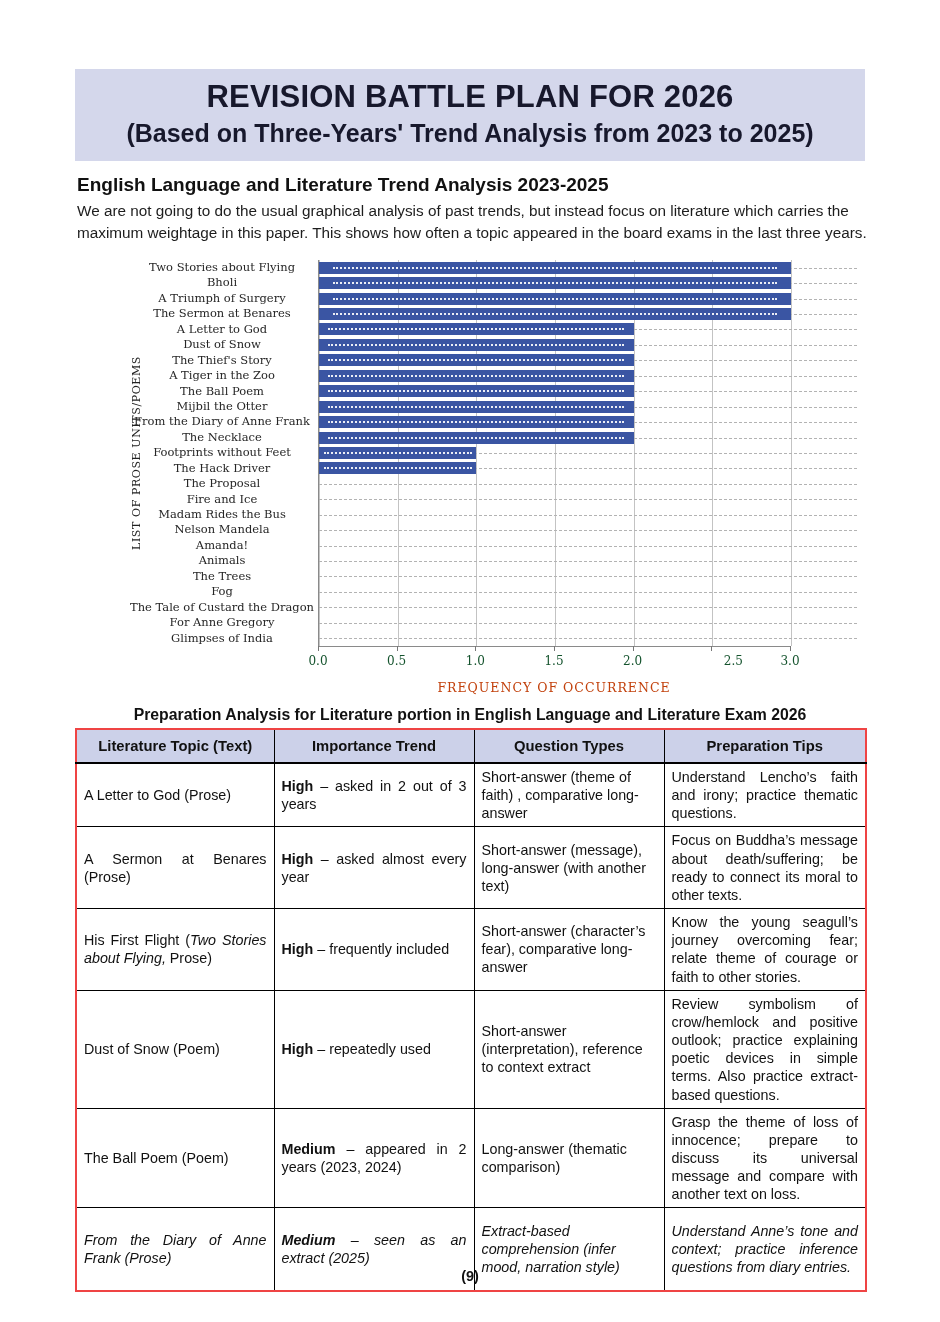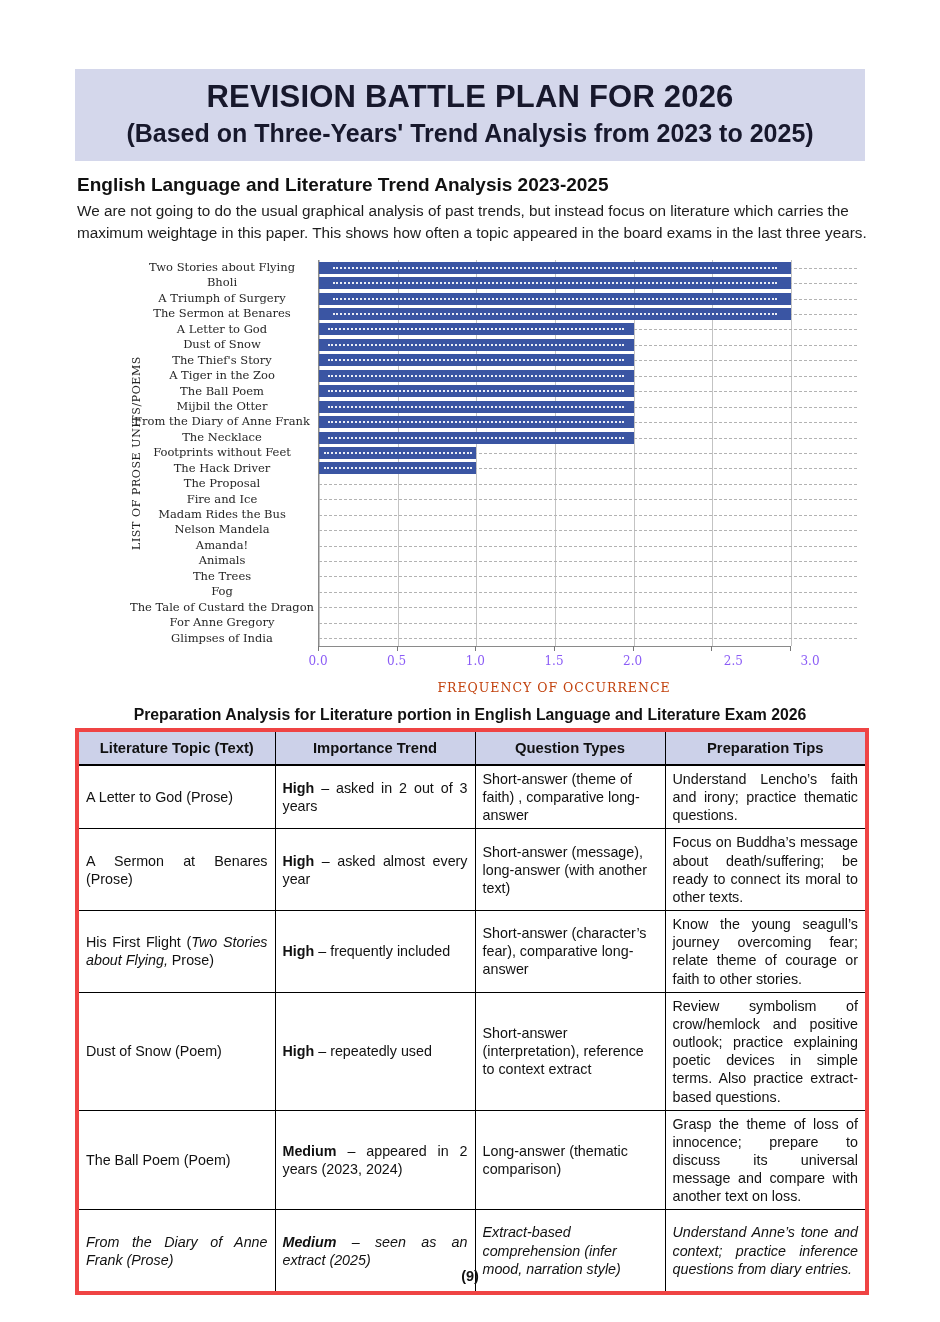--- a/index.html
+++ b/index.html
@@ -51,35 +51,35 @@
   }
   .bar {
     position:absolute; left:0; top:1.7px; height:12px; background:#3a55a3;
     z-index:2; display:flex; align-items:center;
   }
   .bar-dash { width:94%; margin:0 auto; border-top:2px dotted rgba(255,255,255,0.9); }
   .x-axis { position:absolute; left:188px; top:386px; width:472px; height:28px; }
   .tick { position:absolute; top:0; width:1px; height:5px; background:#777; }
   .tick-label {
     position:absolute; top:8px; transform:translateX(-50%);
-    font-family:"DejaVu Serif", serif; font-size:12px; color:#8b5cf6;
+    font-family:"DejaVu Serif", serif; font-size:12px; color:#14532d;
   }
   .x-label {
     position:absolute; left:188px; top:420px; width:472px; text-align:center;
     font-family:"DejaVu Serif", serif; font-size:12.5px; letter-spacing:1px; color:#c2410c;
   }
 
   
   .table-title {
     position:absolute; left:75px; top:706px; width:790px; text-align:center;
     font-size:15.8px; font-weight:bold; color:#111;
   }
   table.prep {
     position:absolute; left:75px; top:728px; width:790px;
-    border-collapse:collapse; border:4px solid #ef4444;
+    border-collapse:collapse; border:2px solid #ef4444;
     font-size:14.3px; line-height:1.27; color:#111;
     table-layout:fixed;
   }
   table.prep th, table.prep td { border:1px solid #000; padding:4px 7px; vertical-align:middle; }
   table.prep th {
     background:#ccd1e9; font-size:14.8px; font-weight:bold; text-align:center;
     height:24px; border-bottom:2px solid #000;
   }
   td.c-topic, td.c-trend, td.c-tips { text-align:justify; }
   td.c-q { text-align:left; }
@@ -270,21 +270,21 @@
         <div class="tick-label" style="left: 78.6667px;">0.5</div>
         <div class="tick" style="left: 157.333px;"></div>
         <div class="tick-label" style="left: 157.333px;">1.0</div>
         <div class="tick" style="left: 236px;"></div>
         <div class="tick-label" style="left: 236px;">1.5</div>
         <div class="tick" style="left: 314.667px;"></div>
         <div class="tick-label" style="left: 314.667px;">2.0</div>
         <div class="tick" style="left: 393.333px;"></div>
         <div class="tick-label" style="left: 393.333px; margin-left: 22px;">2.5</div>
         <div class="tick" style="left: 472px;"></div>
-        <div class="tick-label" style="left: 472px; margin-left: 20px;">3.0</div>
+        <div class="tick-label" style="left: 472px;">3.0</div>
       </div>
     <div class="x-label">FREQUENCY OF OCCURRENCE</div>
   </div>
 
   <div class="table-title">Preparation Analysis for Literature portion in English Language and Literature Exam 2026</div>
 
   <table class="prep">
     <colgroup>
         <col style="width:198px">
         <col style="width:200px">

